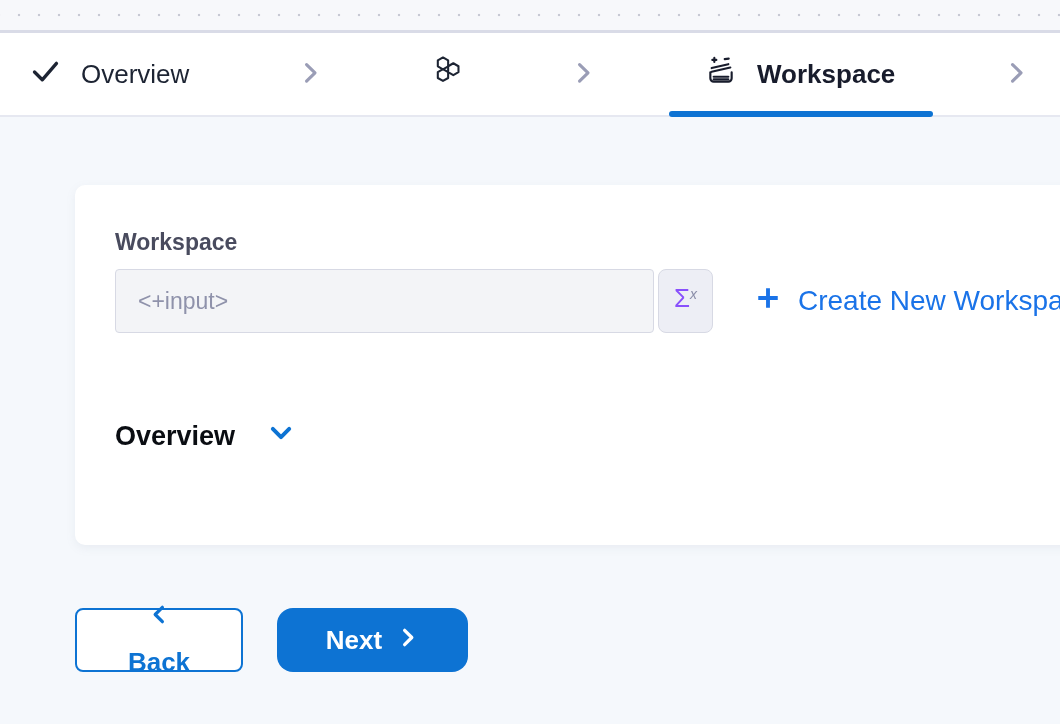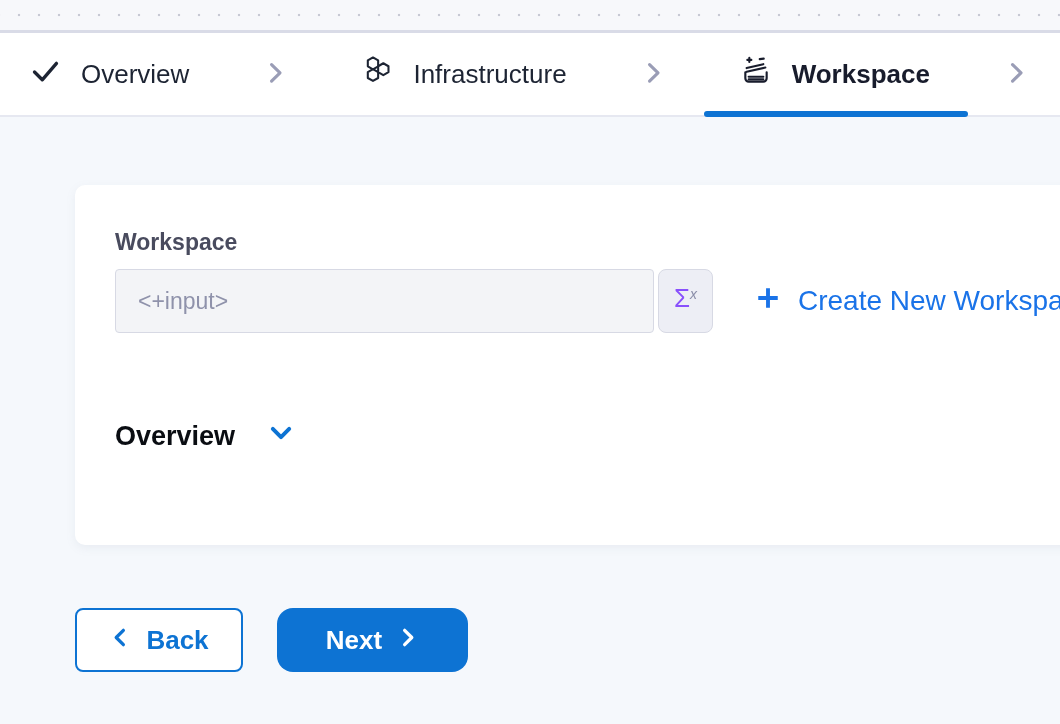--- a/index.html
+++ b/index.html
@@ -148,20 +148,21 @@
     font-size:26px;
     font-weight:700;
     cursor:pointer;
   }
   .btn-back {
     width:168px;
     background:#ffffff;
     border:2px solid #0d73d3;
     border-radius:8px;
     color:#0d73d3;
+    flex-direction:column;
   }
   .btn-next {
     width:191px;
     background:#0d73d3;
     border:none;
     border-radius:16px;
     color:#ffffff;
   }
 </style>
 </head>
@@ -187,21 +188,20 @@
   </span>
 
   <div class="step">
     <span>
       <svg width="31" height="31" viewBox="0 0 24 24" fill="none" stroke="#1d2433" stroke-width="1.6" stroke-linejoin="round">
         <path d="M8.5 1.9 L12.5 4.2 L12.5 8.8 L8.5 11.1 L4.5 8.8 L4.5 4.2 Z"></path>
         <path d="M8.5 10.9 L12.5 13.2 L12.5 17.8 L8.5 20.1 L4.5 17.8 L4.5 13.2 Z"></path>
         <path d="M16.5 6.4 L20.5 8.7 L20.5 13.3 L16.5 15.6 L12.5 13.3 L12.5 8.7 Z"></path>
       </svg>
     </span>
-    <span>Infrastructure</span>
   </div>
 
   <span class="sep">
     <svg width="27" height="31" viewBox="0 0 24 24" fill="none">
       <path d="M8.5 5 L16 12.3 L8.5 19.6" stroke="#9a9db6" stroke-width="2.8" stroke-linecap="round" stroke-linejoin="round"></path>
     </svg>
   </span>
 
   <div class="step active">
     <span>

